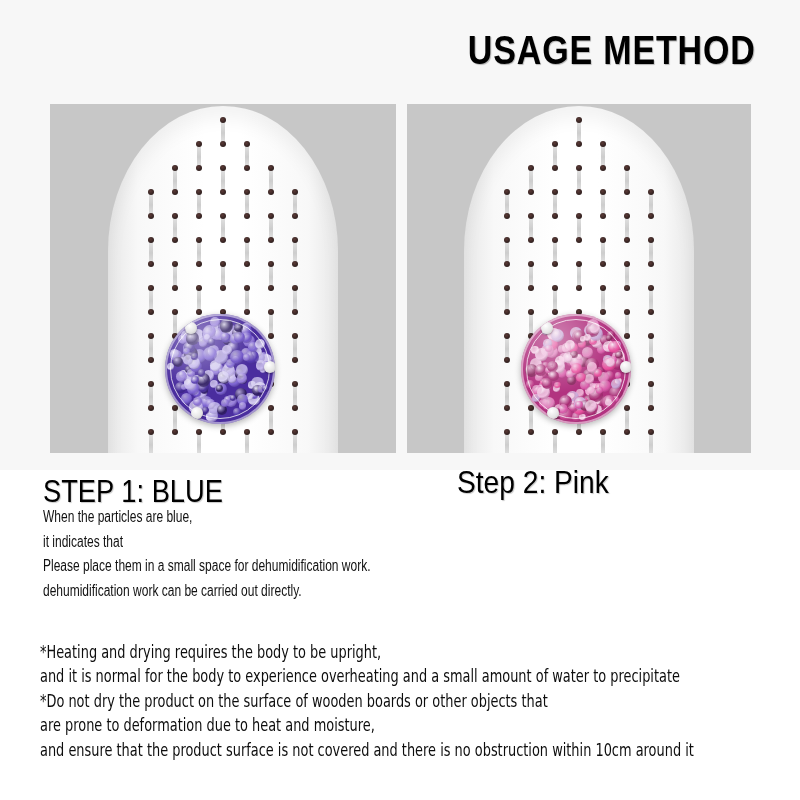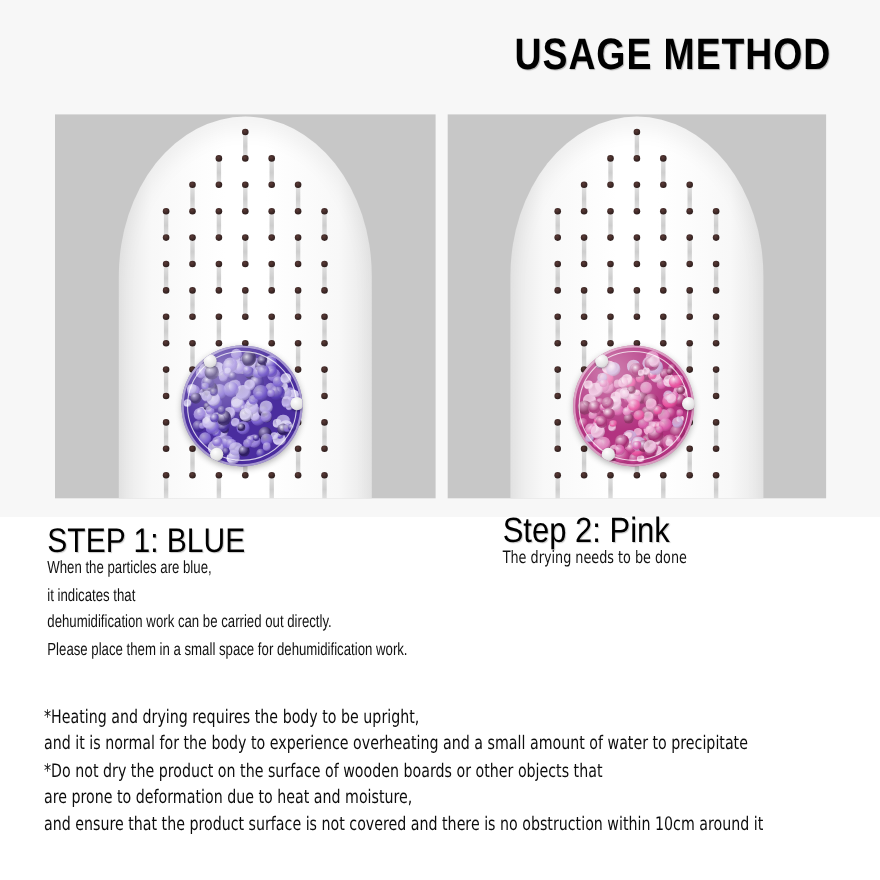--- a/index.html
+++ b/index.html
@@ -654,29 +654,28 @@
           <div class="gloss"></div>
         </div>
       </div>
   </div>
 
   <section class="step s1">
     <h2>STEP 1: BLUE</h2>
     <div class="lines">
         <div class="line"><span>When the particles are blue,</span></div>
         <div class="line"><span>it indicates that</span></div>
+        <div class="line"><span>Please place them in a small space for dehumidification work.</span></div>
         <div class="line"><span>dehumidification work can be carried out directly.</span></div>
-        <div class="line"><span>Please place them in a small space for dehumidification work.</span></div>
       </div>
   </section>
 
   <section class="step s2">
     <h2>Step 2: Pink</h2>
     <div class="lines">
-        <div class="line alt"><span>The drying needs to be done</span></div>
       </div>
   </section>
 
   <div class="notes">
       <div class="line"><span>*Heating and drying requires the body to be upright,</span></div>
       <div class="line"><span>and it is normal for the body to experience overheating and a small amount of water to precipitate</span></div>
       <div class="line"><span>*Do not dry the product on the surface of wooden boards or other objects that</span></div>
       <div class="line"><span>are prone to deformation due to heat and moisture,</span></div>
       <div class="line"><span>and ensure that the product surface is not covered and there is no obstruction within 10cm around it</span></div>
     </div>

